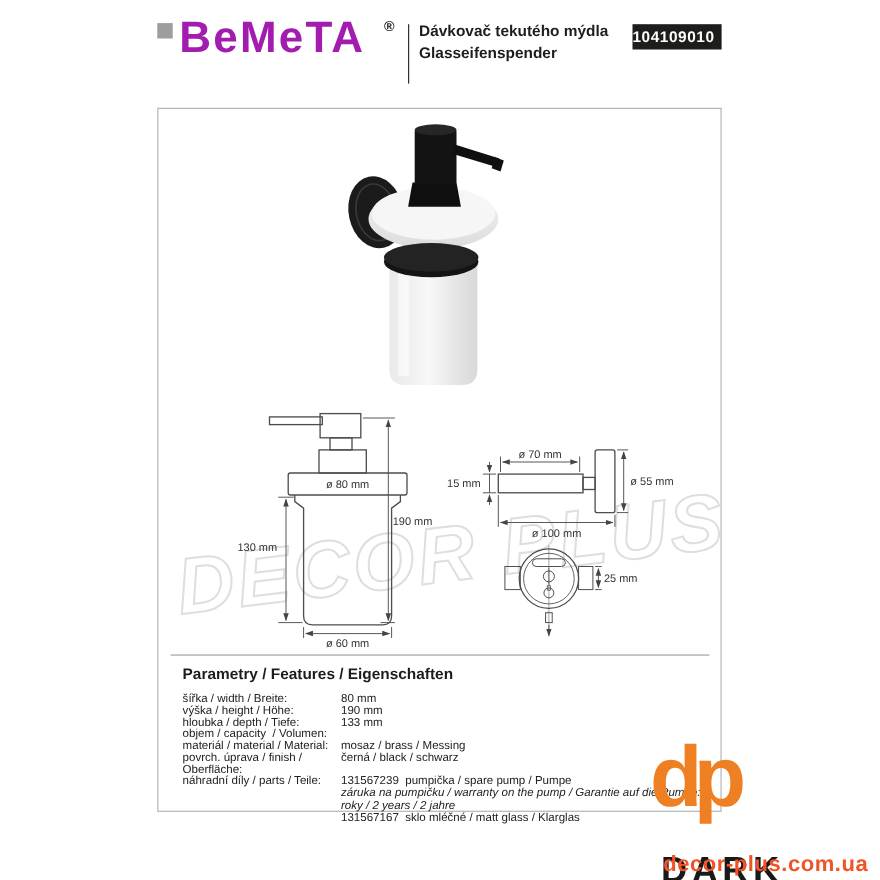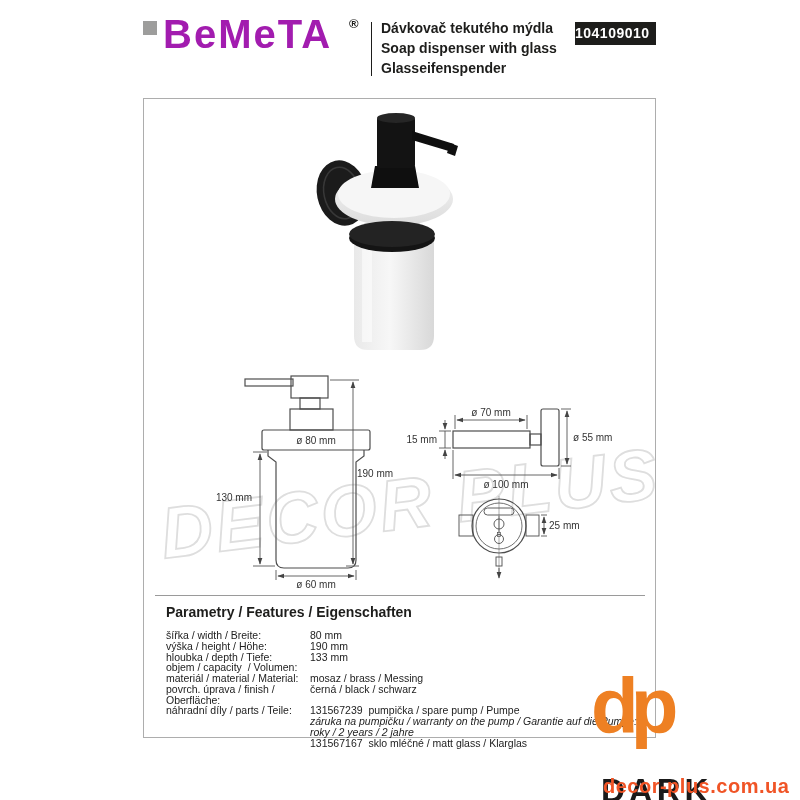--- a/index.html
+++ b/index.html
@@ -51,21 +51,20 @@
 <body>
 
 <div class="page">
 
   <div class="brand-square"></div>
   <div class="brand-text">BeMeTA</div>
   <div class="brand-reg">®</div>
   <div class="header-divider"></div>
   <div class="titles">
     <div>Dávkovač tekutého mýdla</div>
-    <div>Soap dispenser with glass</div>
     <div>Glasseifenspender</div>
   </div>
   <div class="code-badge">104109010</div>
 
   <div class="sheet"></div>
   <div class="sheet-divider"></div>
 
   <svg class="photo" viewBox="0 0 220 260">
     <defs>
       <linearGradient id="glass" x1="0" y1="0" x2="1" y2="0">

